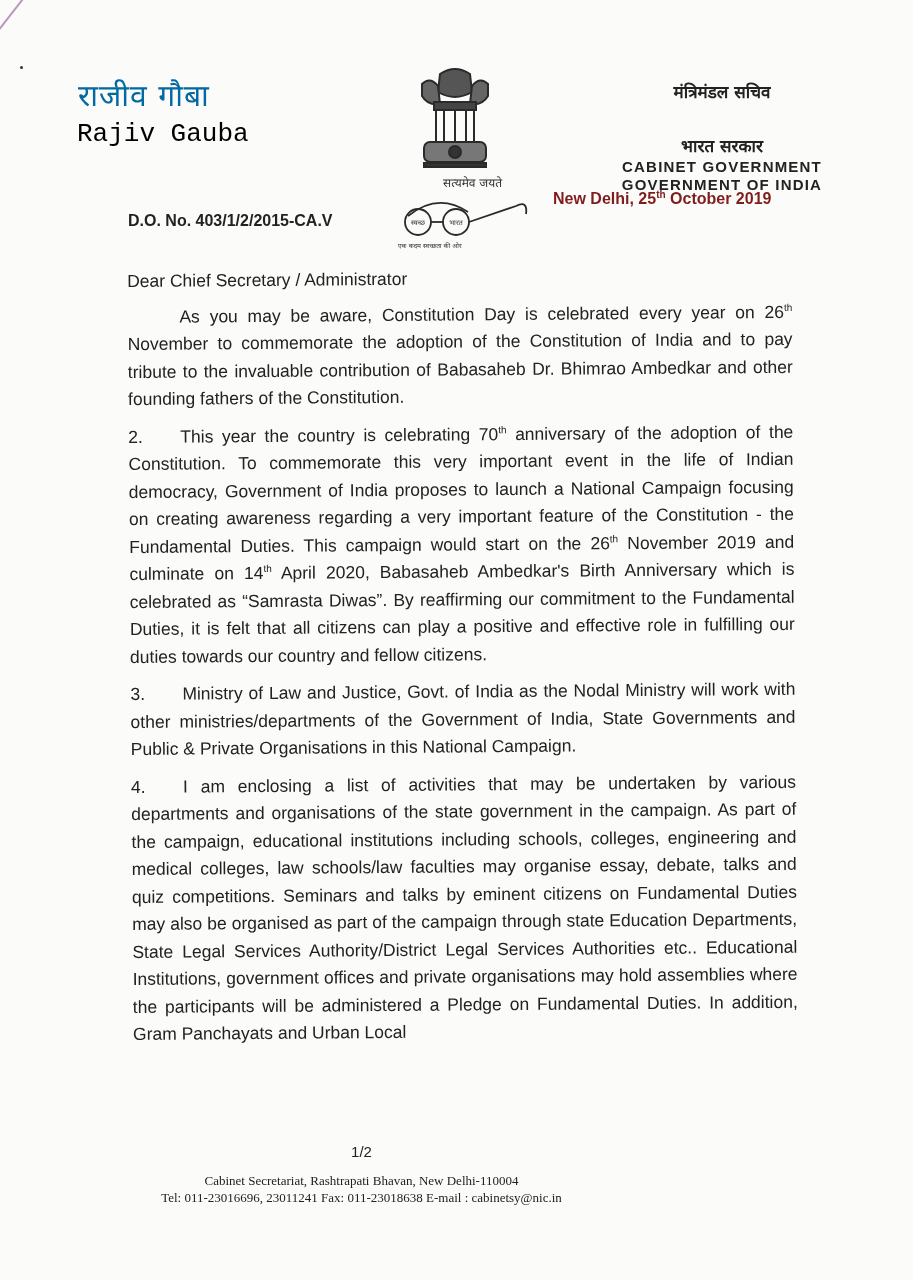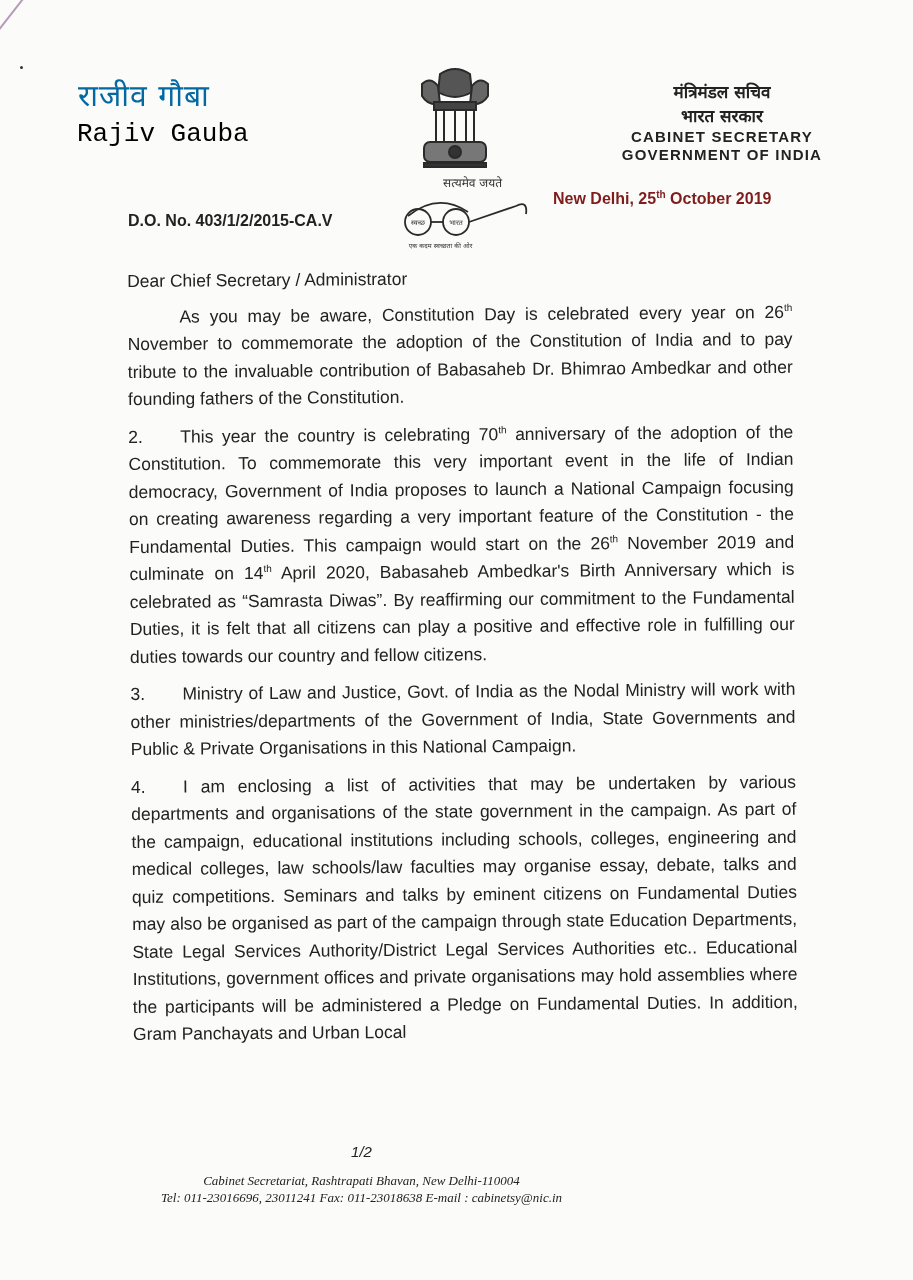--- a/index.html
+++ b/index.html
@@ -15,43 +15,43 @@
     background: #b79ab9; transform: rotate(-52deg); transform-origin: left center;
   }
   .pen-dot { position: absolute; left: 20px; top: 66px; width: 3px; height: 3px; background: #333; border-radius: 50%; }
 
   .name-hi { position: absolute; left: 78px; top: 74px; font-size: 30px; font-family: "DejaVu Sans", sans-serif; letter-spacing: 1px; color: #0369a1; }
   .name-en { position: absolute; left: 77px; top: 119px; font-size: 26px; color: #000000; font-family: Liberation Mono, monospace; }
   .do-no { position: absolute; left: 128px; top: 212px; font-size: 16px; font-weight: bold; color: #222; }
 
   .right-head { position: absolute; left: 612px; top: 80px; width: 220px; text-align: center; color: #222; font-weight: bold; }
   .right-head .hi1 { font-family: "DejaVu Sans", sans-serif; font-size: 17px; line-height: 24px; }
-  .right-head .hi2 { font-family: "DejaVu Sans", sans-serif; font-size: 17px; line-height: 24px; }
+  .right-head .hi2 { font-family: "DejaVu Sans", sans-serif; font-size: 17px; line-height: 24px; margin-top: 30px; }
   .right-head .en { font-size: 15px; letter-spacing: 1.2px; line-height: 18px; }
   .date-line { position: absolute; left: 553px; top: 189px; font-size: 16px; font-weight: bold; color: #7f1d1d; }
   .date-line sup { font-size: 10px; }
 
   .emblem { position: absolute; left: 410px; top: 62px; width: 90px; height: 112px; }
   .motto { position: absolute; left: 402px; top: 174px; width: 100px; text-align: right; font-family: "DejaVu Sans", sans-serif; font-size: 12px; color: #333; }
   .swachh { position: absolute; left: 398px; top: 190px; width: 140px; height: 60px; }
-  .swachh-tag { position: absolute; left: 388px; top: 241px; width: 105px; text-align: center; font-family: "DejaVu Sans", sans-serif; font-size: 6.5px; color: #333; }
+  .swachh-tag { position: absolute; left: 398px; top: 241px; width: 105px; font-family: "DejaVu Sans", sans-serif; font-size: 6.5px; color: #333; }
 
   .body {
     position: absolute; left: 127px; top: 268px; width: 665px;
     font-family: "Liberation Sans", sans-serif; font-size: 17.5px; line-height: 27.5px; color: #222;
     transform: rotate(-0.45deg); transform-origin: left top;
   }
   .body p { margin: 0; text-align: justify; }
   .body .salutation { margin-bottom: 8px; }
   .body .para { margin-bottom: 10px; }
   .body .indent { text-indent: 52px; }
   .body .num { display: inline-block; width: 52px; }
   .body sup { font-size: 10px; line-height: 0; }
 
-  .footer { position: absolute; left: 0; width: 723px; text-align: center; font-family: "Liberation Serif", serif; color: #222; font-style: italic; }
+  .footer { position: absolute; left: 0; width: 723px; text-align: center; font-family: "Liberation Serif", serif; color: #222; }
   .page-no { top: 1143px; font-size: 15px; font-family: "Liberation Sans", sans-serif; }
   .addr { top: 1172px; font-size: 13px; line-height: 17px; }
 </style>
 </head>
 <body>
 
 <div class="pen-line"></div>
 <div class="pen-dot"></div>
 
 <div class="name-hi">राजीव गौबा</div>
@@ -81,21 +81,21 @@
     <path d="M71 32 L118 16 Q130 10 128 24"></path>
   </g>
   <text x="20" y="35" font-size="7" text-anchor="middle" fill="#333">स्वच्छ</text>
   <text x="58" y="35" font-size="7" text-anchor="middle" fill="#333">भारत</text>
 </svg>
 <div class="swachh-tag">एक कदम स्वच्छता की ओर</div>
 
 <div class="right-head">
   <div class="hi1">मंत्रिमंडल सचिव</div>
   <div class="hi2">भारत सरकार</div>
-  <div class="en">CABINET SECRETARY</div>
+  <div class="en">CABINET GOVERNMENT</div>
   <div class="en">GOVERNMENT OF INDIA</div>
 </div>
 
 <div class="date-line"><span>New Delhi, 25</span><sup>th</sup><span> October 2019</span></div>
 
 <div class="body">
   <p class="salutation">Dear Chief Secretary / Administrator</p>
 
   <p class="para indent"><span>As you may be aware, Constitution Day is celebrated every year on 26</span><sup>th</sup><span> November to commemorate the adoption of the Constitution of India and to pay tribute to the invaluable contribution of Babasaheb Dr. Bhimrao Ambedkar and other founding fathers of the Constitution.</span></p>
 

